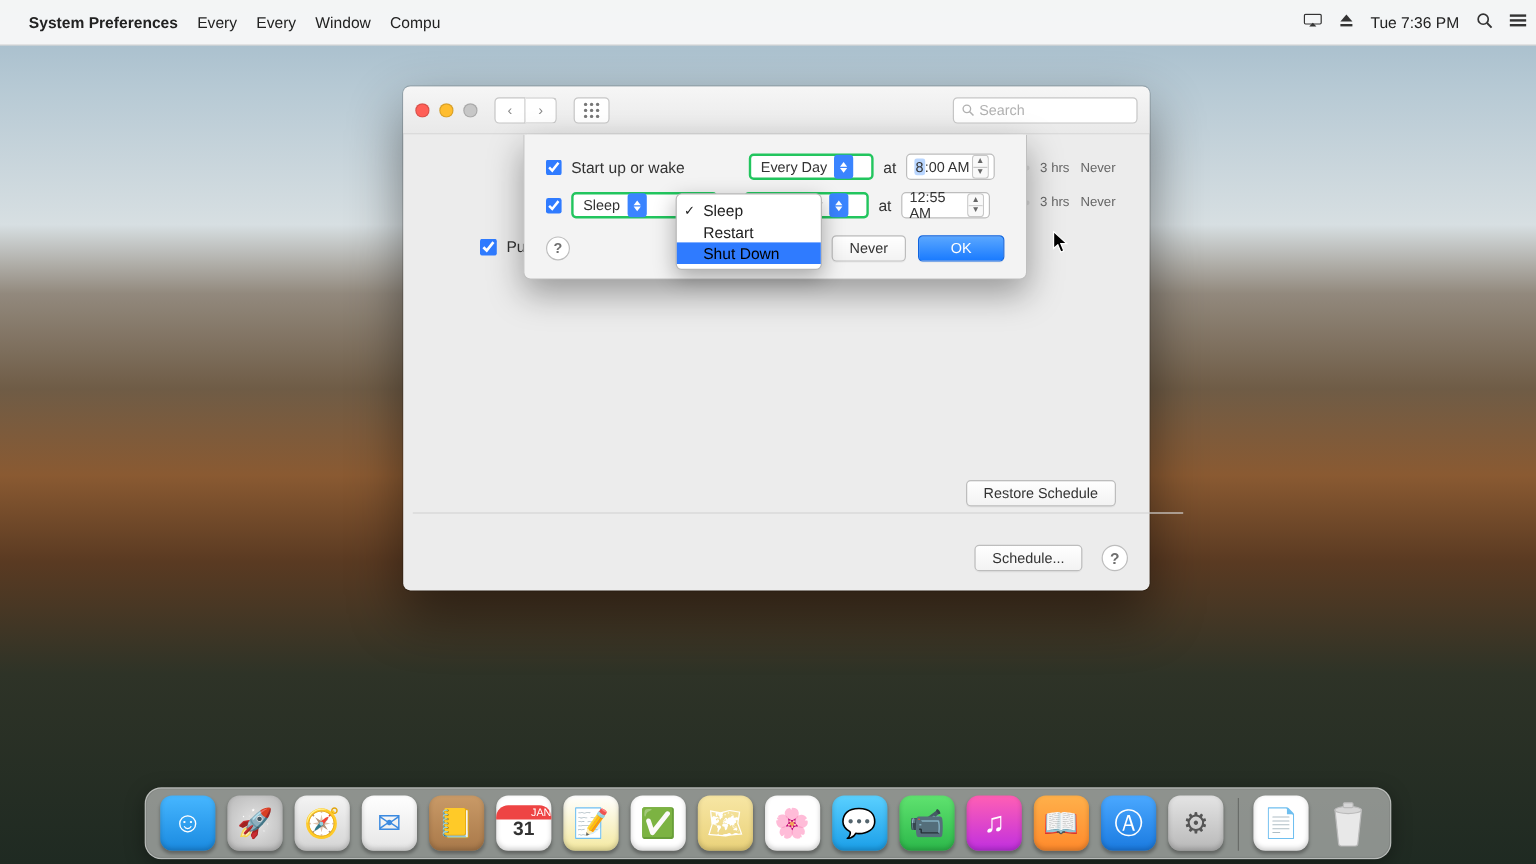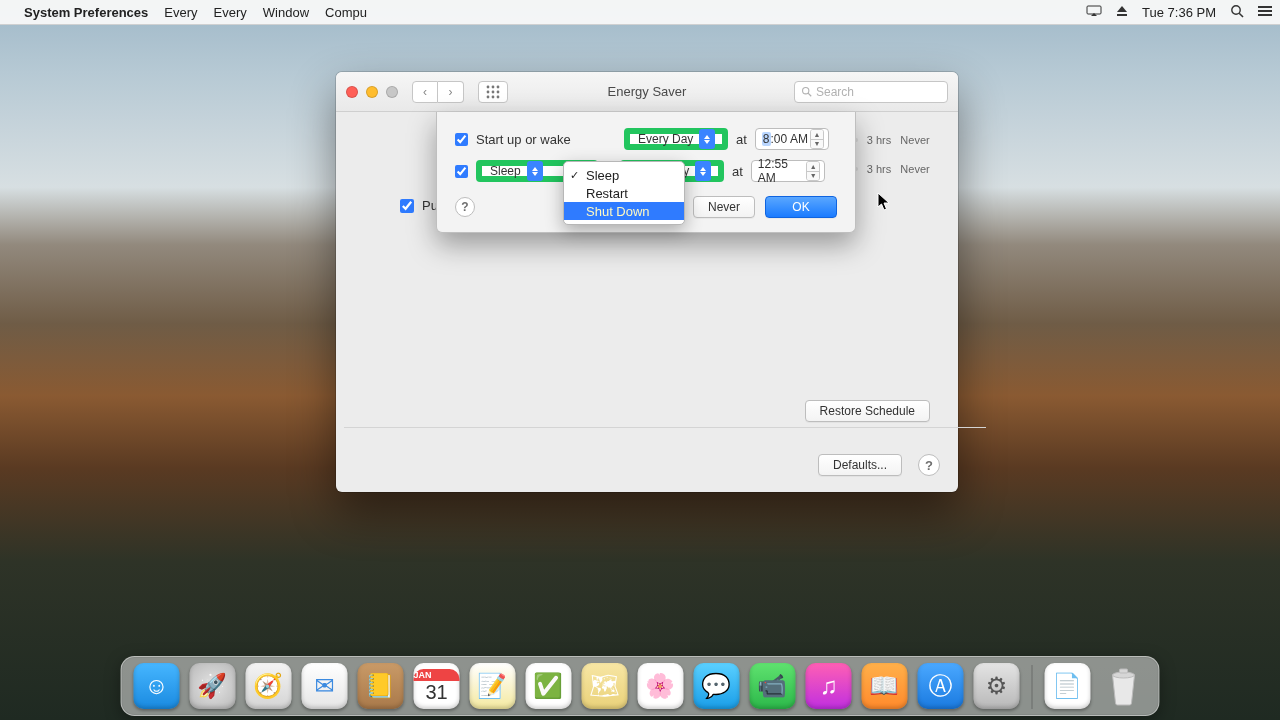--- a/index.html
+++ b/index.html
@@ -12,21 +12,21 @@
     background:
       linear-gradient(to bottom,
         #9fb8c8 0%, #b6c9d4 10%, #c7d4db 18%, #d7dfe2 26%,
         #92897d 34%, #6f5c46 45%, #8a5a32 55%, #5a3a22 65%,
         #2e3327 78%, #1f2a22 100%);
   }
 
   
   .menubar {
     position: absolute; top:0; left:0; right:0;
-    height: 25px;
+    height: 38px;
     background: rgba(248,248,248,0.95);
     border-bottom: 1px solid rgba(0,0,0,0.15);
     display: flex; align-items: center;
     font-size: 13px; color:#222;
     padding: 0 8px;
     z-index: 100;
   }
   .menubar .left { display:flex; align-items:center; gap:16px; }
   .menubar .left .apple { font-size:14px; }
   .menubar .left .appname { font-weight:600; }
@@ -83,21 +83,21 @@
     position:absolute; top:40px; left:100px; width:420px;
     background:#f3f3f3;
     border:1px solid #bfbfbf;
     border-top:none;
     border-radius:0 0 6px 6px;
     box-shadow: 0 12px 28px rgba(0,0,0,0.35);
     padding:16px 18px 14px 18px;
     z-index:10;
   }
   .sheetrow{ display:flex; align-items:center; gap:8px; margin-bottom:10px; font-size:13px; color:#333;}
-  .popup { height:22px; background:#fff; border:6px solid #22c55e; border-radius:4px; display:inline-flex; align-items:center; padding:0 4px 0 8px; font-size:12px; color:#333; position:relative;}
+  .popup { height:22px; background:#fff; border:2px solid #22c55e; border-radius:4px; display:inline-flex; align-items:center; padding:0 4px 0 8px; font-size:12px; color:#333; position:relative;}
   .popup .arrows{
     width:16px; height:20px; margin-left:6px;
     background:#3a84ff; border-radius:3px;
     display:flex; flex-direction:column; align-items:center; justify-content:center; gap:0;
   }
   .popup .arrows::before, .popup .arrows::after{ content:""; width:0; height:0; border-left:3px solid transparent; border-right:3px solid transparent;}
   .popup .arrows::before{ border-bottom:4px solid #fff; margin-bottom:1px;}
   .popup .arrows::after{ border-top:4px solid #fff;}
   .timefield{ height:22px; width:74px; background:#fff; border:1px solid #bdbdbd; border-radius:4px; display:inline-flex; align-items:center; padding:0 4px 0 6px; font-size:12px; color:#333; position:relative;}
   .timefield .sel { background:#b9d6ff; padding:0 1px; border-radius:2px;}
@@ -109,21 +109,21 @@
   .sheetbtns .spacer{flex:1;}
 
   
   .menu {
     position:absolute; top:49px; left:126px; width:122px;
     background:#fff; border:1px solid #b7b7b7; border-radius:5px;
     box-shadow:0 6px 18px rgba(0,0,0,0.3);
     padding:4px 0; z-index:20; font-size:13px;
   }
   .menuitem{ height:18px; padding:0 10px 0 22px; display:flex; align-items:center; color:#222; position:relative;}
-  .menuitem.hilite{ background:#2f7bff; color:#fef9c3;}
+  .menuitem.hilite{ background:#2f7bff; color:#000000;}
   .menuitem .check{ position:absolute; left:6px; font-size:11px;}
 
   
   .dock {
     position:absolute; left:50%; transform:translateX(-50%);
     bottom:4px;
     background:rgba(230,230,230,0.55);
     border:1px solid rgba(255,255,255,0.4);
     border-radius:14px;
     padding:6px 12px;
@@ -131,22 +131,22 @@
     box-shadow: 0 4px 16px rgba(0,0,0,0.35), inset 0 0 0 1px rgba(0,0,0,0.06);
   }
   .dockicon{ width:46px; height:46px; border-radius:10px; display:flex; align-items:center; justify-content:center; font-size:24px; color:#fff; box-shadow:inset 0 -2px 4px rgba(0,0,0,0.2), 0 2px 3px rgba(0,0,0,0.3);}
   .docksep{ width:1px; height:44px; background:rgba(0,0,0,0.25); margin:0 2px;}
   .finder{background:linear-gradient(#46b6ff,#1a8ae0);}
   .launchpad{background:radial-gradient(#e4e4e4,#b8b8b8);}
   .safari{background:linear-gradient(#f4f4f4,#d4d4d4);}
   .mail{background:linear-gradient(#fff,#e6e6e6); color:#3b8ae0;}
   .contacts{background:linear-gradient(#c99a67,#a9794a);}
   .cal{background:#fff; color:#e44; flex-direction:column; font-size:10px;}
-  .cal .m{background:#e44;color:#fff;width:100%;text-align:left;border-radius:10px 10px 0 0;font-size:9px;padding:1px 0;font-weight:bold;}
-  .cal .d{color:#333;font-size:20px;font-weight:400;}
+  .cal .m{background:#e44;color:#fff;width:100%;text-align:right;border-radius:10px 10px 0 0;font-size:9px;padding:1px 0;}
+  .cal .d{color:#333;font-size:16px;font-weight:700;}
   .notes{background:linear-gradient(#fff,#f4e9a0);}
   .rem{background:#fff;}
   .maps{background:linear-gradient(#f7e6a4,#ead27a);}
   .photos{background:#fff;}
   .msgs{background:linear-gradient(#5ad0ff,#1a9ee8);}
   .ft{background:linear-gradient(#5fe26f,#2cb84a);}
   .itunes{background:linear-gradient(#ff5fb4,#c02fe0);}
   .ibooks{background:linear-gradient(#ffb04a,#ff8a2c);}
   .appstore{background:linear-gradient(#4aa8ff,#1a7ae0);}
   .sysprefs{background:linear-gradient(#e4e4e4,#b8b8b8); color:#555;}
@@ -219,21 +219,20 @@
             <circle cx="12" cy="2" r="1.4"></circle>
             <circle cx="2" cy="7" r="1.4"></circle>
             <circle cx="7" cy="7" r="1.4"></circle>
             <circle cx="12" cy="7" r="1.4"></circle>
             <circle cx="2" cy="12" r="1.4"></circle>
             <circle cx="7" cy="12" r="1.4"></circle>
             <circle cx="12" cy="12" r="1.4"></circle>
           </g>
         </svg>
     </div>
-    <div class="wintitle">Energy Saver</div>
     <div class="searchbox">
       <svg viewBox="0 0 14 14">
           <circle cx="6" cy="6" r="4" fill="none" stroke="#b1b1b1" stroke-width="1.4"></circle>
           <line x1="9" y1="9" x2="13" y2="13" stroke="#b1b1b1" stroke-width="1.6"></line>
         </svg>
       <span>Search</span>
     </div>
   </div>
 
   <div class="content">
@@ -254,21 +253,21 @@
       </div>
     </div>
     <div style="height:8px"></div>
     <label class="chk">
       <input type="checkbox" checked="" style="">
       <span>Put hard disks to sleep when possible</span>
     </label>
 
     <button class="macbtn restore">Restore Schedule</button>
     <div class="divider" style="position:absolute;left:0;right:0;bottom:50px;"></div>
-    <button class="macbtn schedule">Defaults...</button>
+    <button class="macbtn schedule">Schedule...</button>
     <div class="helpcircle">?</div>
   </div>
 
   <div class="sheet">
     <div class="sheetrow">
       <input type="checkbox" checked="" style="accent-color: rgb(47, 123, 255);">
       <span style="width:100px">Start up or wake</span>
       <span style="width:32px"></span>
       <div class="popup" style="width:104px">
         <span>Every Day</span>

